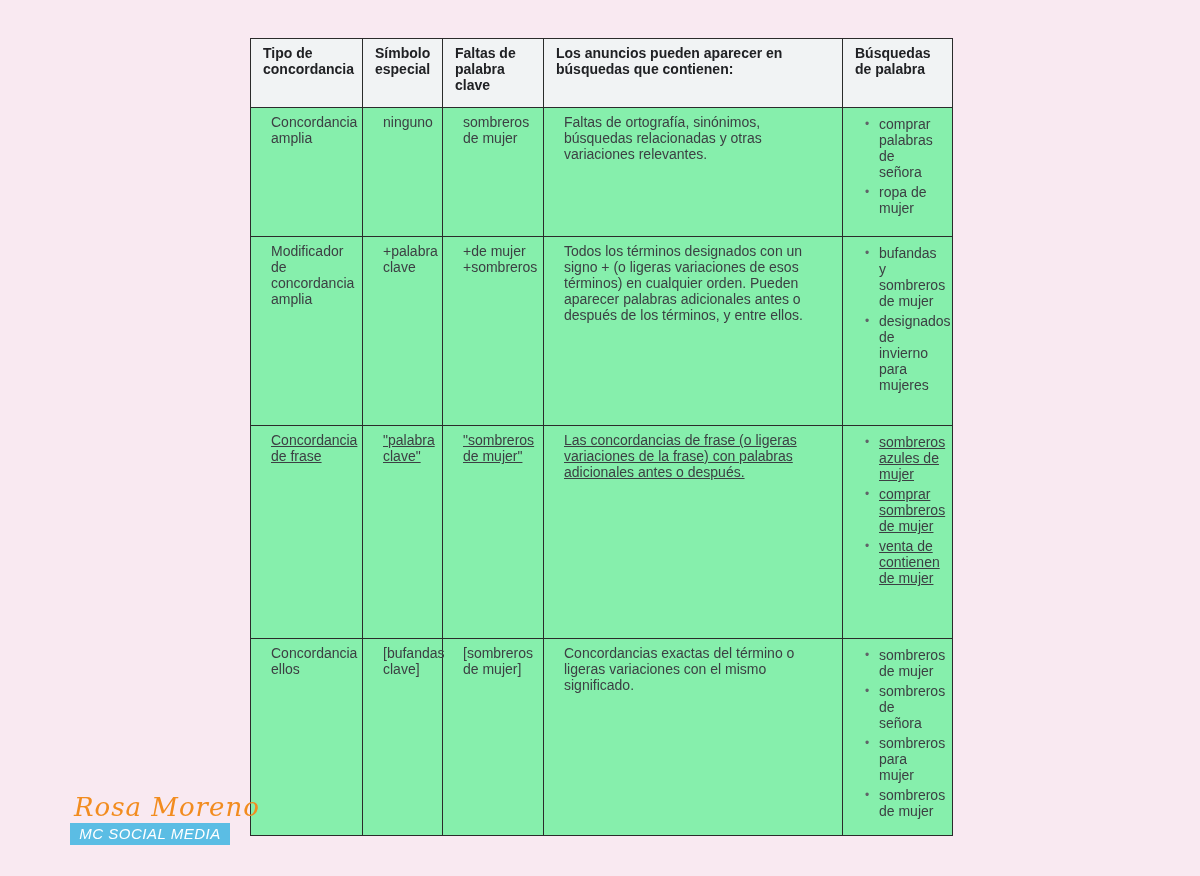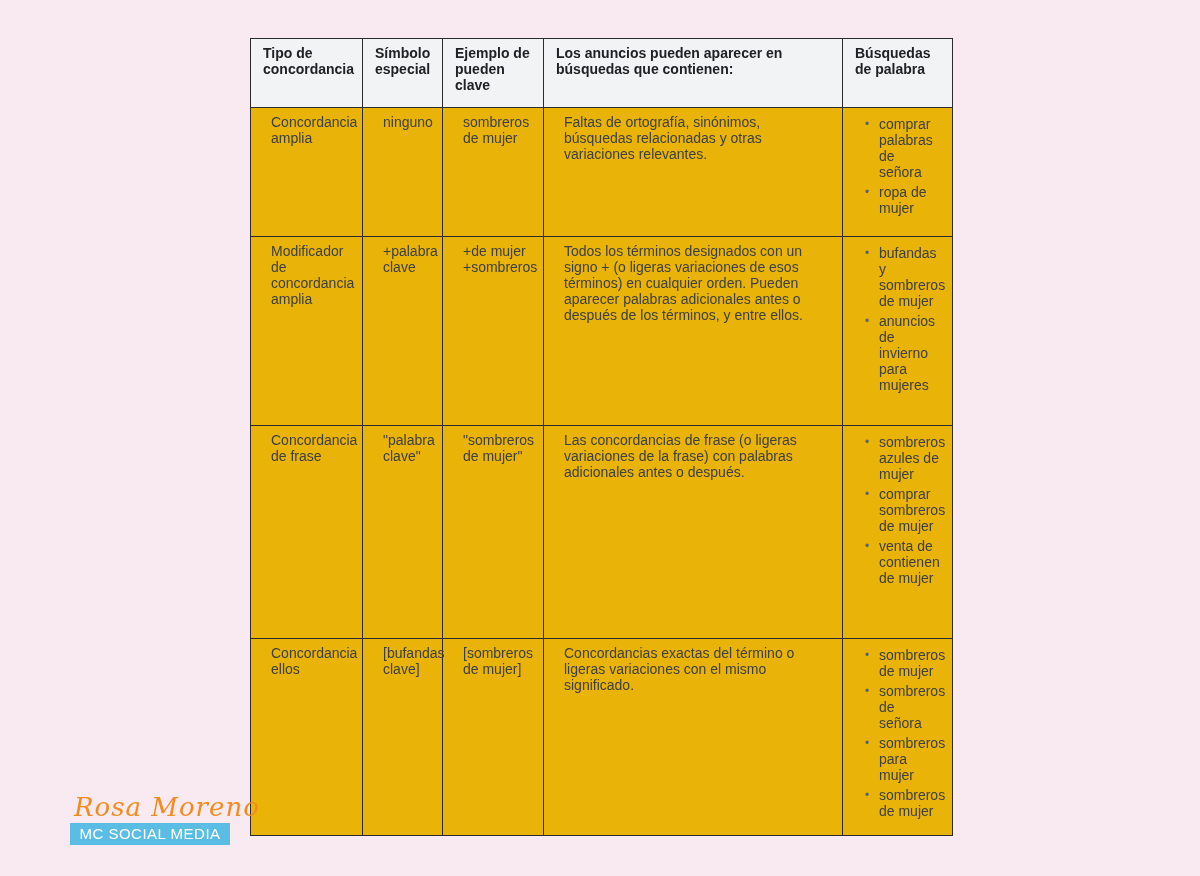--- a/index.html
+++ b/index.html
@@ -36,32 +36,32 @@
     text-align: left;
     padding: 6px 12px 10px 12px;
   }
   table.match-table th {
     background: #f1f3f4;
     color: #202124;
     font-weight: bold;
     height: 52px;
   }
   table.match-table td {
-    background: #eab308;
+    background: #86efac;
     padding-left: 20px;
   }
   col.c1 { width: 112px; }
   col.c2 { width: 80px; }
   col.c3 { width: 101px; }
   col.c4 { width: 299px; }
   col.c5 { width: 110px; }
 
   tr.r1 td { height: 112px; }
   tr.r2 td { height: 172px; margin-left: 31px; }
-  tr.r3 td { height: 196px; }
+  tr.r3 td { height: 196px; text-decoration: underline; }
   tr.r4 td { height: 180px; }
 
   ul.examples {
     list-style: none;
     margin: 2px 0 0 0;
     padding: 0;
   }
   ul.examples li {
     position: relative;
     padding-left: 16px;
@@ -94,39 +94,40 @@
   }
   .logo-bar {
     background: #5bbde4;
     color: #ffffff;
     font-size: 15px;
     line-height: 22px;
     text-align: center;
     letter-spacing: 0.5px;
     width: 160px;
     margin-top: 1px;
+    font-style: italic;
   }
 </style>
 </head>
 <body>
 
 <div class="table-wrap">
   <table class="match-table">
     <colgroup>
       <col class="c1">
         <col class="c2">
         <col class="c3">
         <col class="c4">
         <col class="c5">
     </colgroup>
     <thead>
       <tr>
         <th>Tipo de concordancia</th>
         <th>Símbolo especial</th>
-        <th>Ejemplo de pueden clave</th>
+        <th>Faltas de palabra clave</th>
         <th>Los anuncios pueden aparecer en búsquedas que contienen:</th>
         <th>Búsquedas de palabra</th>
       </tr>
     </thead>
     <tbody>
 
       <tr class="r1">
         <td>Concordancia amplia</td>
         <td>ninguno</td>
         <td>sombreros de mujer</td>
@@ -140,21 +141,21 @@
       </tr>
 
       <tr class="r2">
         <td>Modificador de concordancia amplia</td>
         <td>+palabra clave</td>
         <td>+de mujer +sombreros</td>
         <td>Todos los términos designados con un signo + (o ligeras variaciones de esos términos) en cualquier orden. Pueden aparecer palabras adicionales antes o después de los términos, y entre ellos.</td>
         <td>
           <ul class="examples">
             <li><span class="bullet">•</span><span>bufandas y sombreros de mujer</span></li>
-            <li><span class="bullet">•</span><span>anuncios de invierno para mujeres</span></li>
+            <li><span class="bullet">•</span><span>designados de invierno para mujeres</span></li>
           </ul>
         </td>
       </tr>
 
       <tr class="r3">
         <td>Concordancia de frase</td>
         <td>"palabra clave"</td>
         <td>"sombreros de mujer"</td>
         <td>Las concordancias de frase (o ligeras variaciones de la frase) con palabras adicionales antes o después.</td>
         <td>

